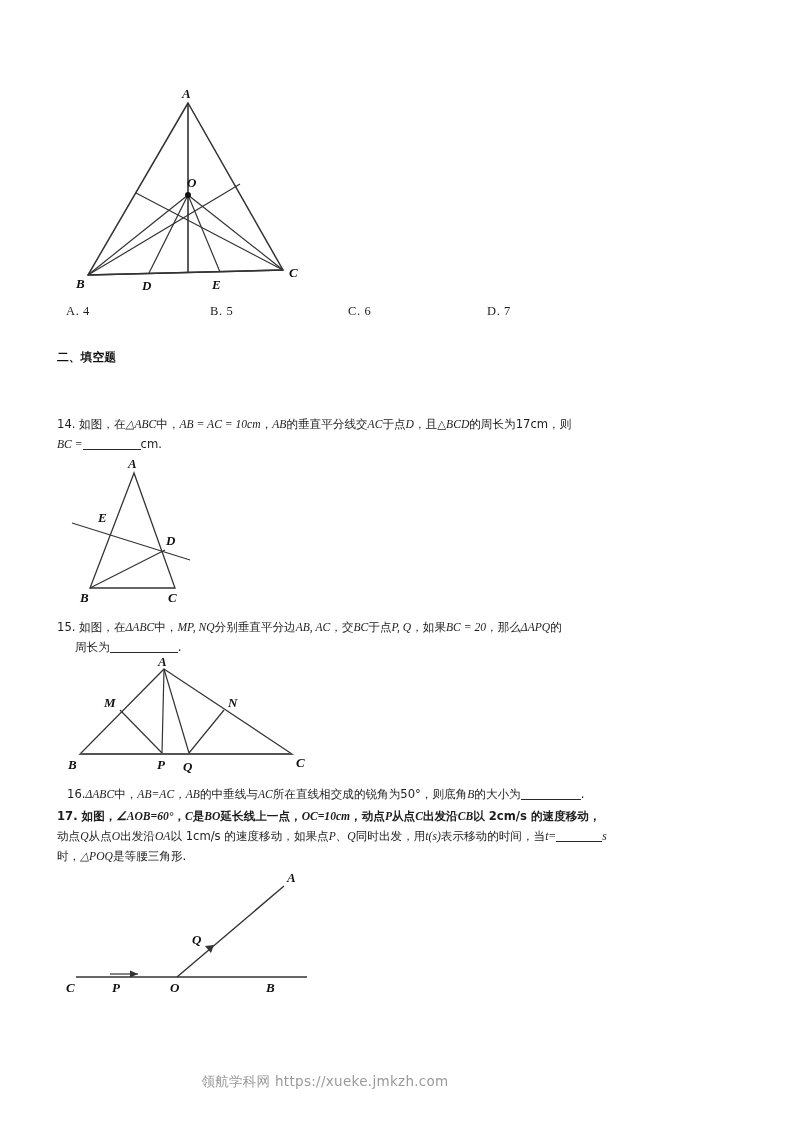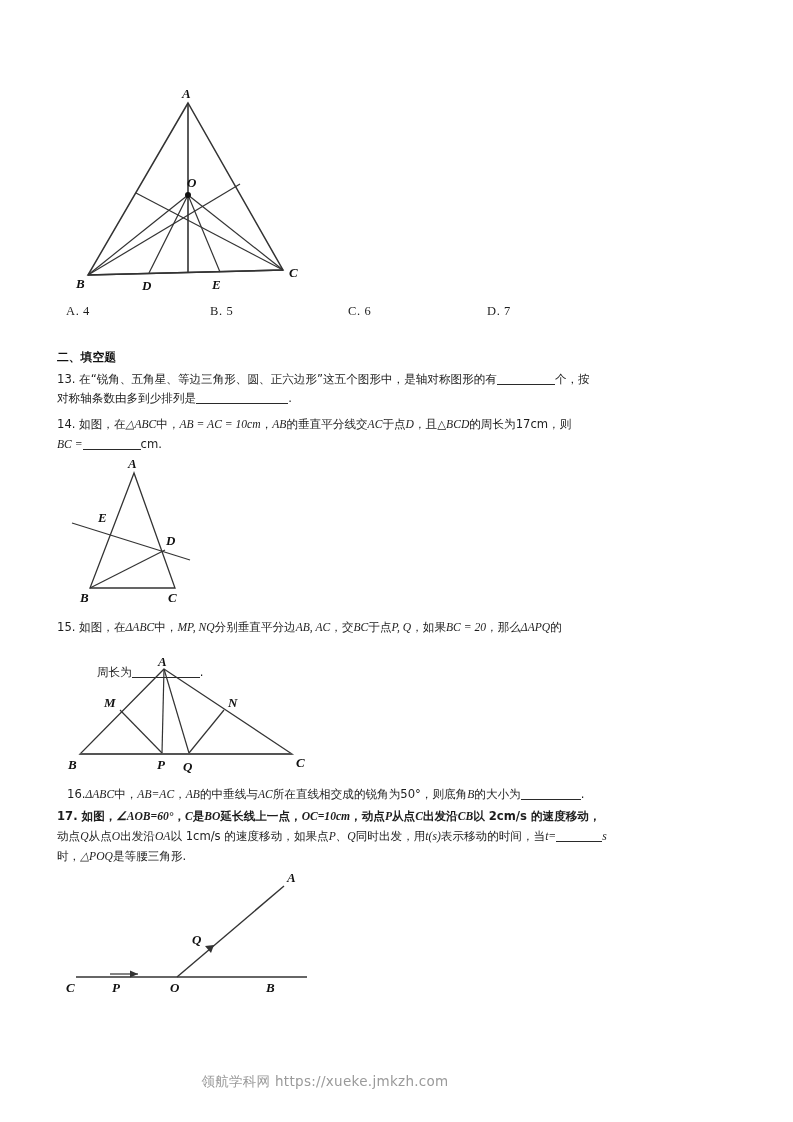--- a/index.html
+++ b/index.html
@@ -113,26 +113,20 @@
     </svg>
   </div>
 
   <div class="opt" style="left:66px; top:304px;">A. 4</div>
   <div class="opt" style="left:210px; top:304px;">B. 5</div>
   <div class="opt" style="left:348px; top:304px;">C. 6</div>
   <div class="opt" style="left:487px; top:304px;">D. 7</div>
 
   <div class="sect-head" style="left:57px; top:350px;">二、填空题</div>
 
-  <div class="qline cjk" style="left:57px; top:369px;">
-    <span>13. 在“锐角、五角星、等边三角形、圆、正六边形”这五个图形中，是轴对称图形的有</span><span class="blank" style="width:58px;"></span><span>个，按</span>
-  </div>
-  <div class="qline cjk" style="left:57px; top:388px;">
-    <span>对称轴条数由多到少排列是</span><span class="blank" style="width:92px;"></span><span>.</span>
-  </div>
 
   <div class="qline cjk" style="left:57px; top:414px;">
     <span>14. 如图，在</span><span class="ital">△ABC</span><span>中，</span><span class="ital">AB = AC = 10cm</span><span>，</span><span class="ital">AB</span><span>的垂直平分线交</span><span class="ital">AC</span><span>于点</span><span class="ital">D</span><span>，且△</span><span class="ital">BCD</span><span>的周长为17cm，则</span>
   </div>
   <div class="qline cjk" style="left:57px; top:434px;">
     <span class="ital">BC =</span><span class="blank" style="width:58px;"></span><span>cm</span><span>.</span>
   </div>
 
   <div class="fig" style="left:62px; top:455px;">
     <svg width="210" height="150" viewBox="0 0 210 150">
@@ -147,21 +141,21 @@
       <text class="lbl" x="18" y="147">B</text>
       <text class="lbl" x="106" y="147">C</text>
       <text class="lbl" x="104" y="90">D</text>
       <text class="lbl" x="36" y="67">E</text>
     </svg>
   </div>
 
   <div class="qline cjk" style="left:57px; top:617px;">
     <span>15. 如图，在</span><span class="ital">ΔABC</span><span>中，</span><span class="ital">MP, NQ</span><span>分别垂直平分边</span><span class="ital">AB, AC</span><span>，交</span><span class="ital">BC</span><span>于点</span><span class="ital">P, Q</span><span>，如果</span><span class="ital">BC = 20</span><span>，那么</span><span class="ital">ΔAPQ</span><span>的</span>
   </div>
-  <div class="qline cjk" style="left:75px; top:662px;margin-left:22px;">
+  <div class="qline cjk" style="left:75px; top:637px;">
     <span>周长为</span><span class="blank" style="width:68px;"></span><span>.</span>
   </div>
 
   <div class="fig" style="left:62px; top:657px;">
     <svg width="250" height="120" viewBox="0 0 250 120">
 
       <path d="M102 12 L18 97 L230 97 Z" fill="none" stroke="#333" stroke-width="1.3"></path>
 
       <line x1="18" y1="97" x2="230" y2="97" stroke="#555" stroke-width="2"></line>
 

